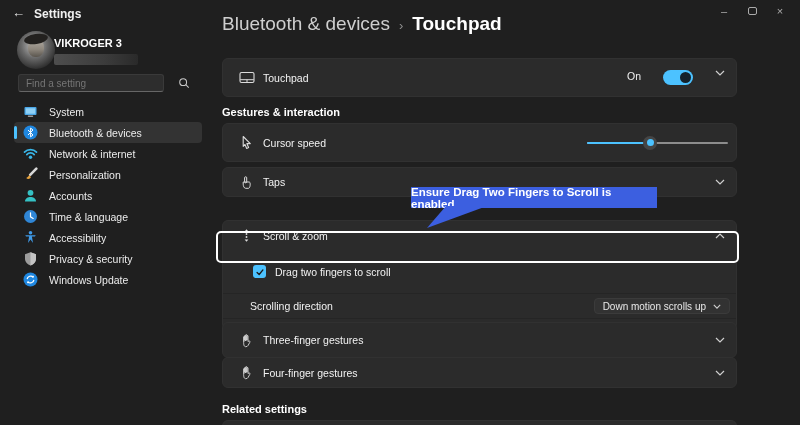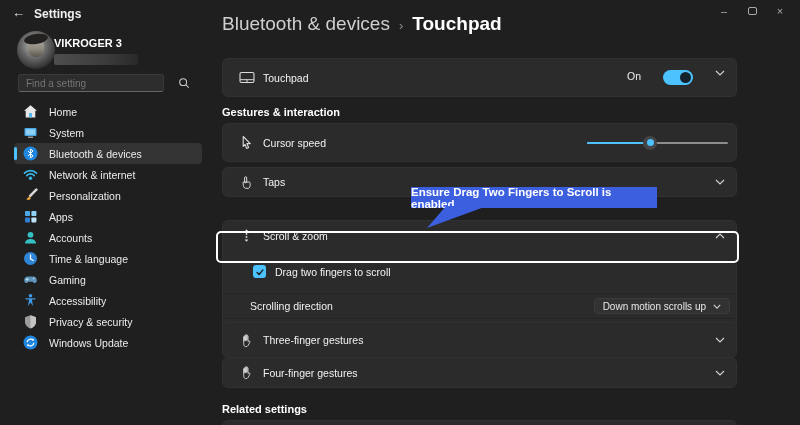--- a/index.html
+++ b/index.html
@@ -139,29 +139,20 @@
           <circle cx="6" cy="6" r="4" fill="none" stroke="#c8c8c8" stroke-width="1.2"></circle>
           <line x1="9" y1="9" x2="12.5" y2="12.5" stroke="#c8c8c8" stroke-width="1.2"></line>
         </svg>
     </span>
   </div>
 
   <div class="nav">
     <div class="nav-item">
       <span class="ico">
           <svg width="15" height="15" viewBox="0 0 15 15">
-            <path d="M7.5 1.2 L14 6.8 H12.3 V13.5 H2.7 V6.8 H1 Z" fill="#e8e8e8"></path>
-            <rect x="6" y="9" width="3" height="4.5" fill="#58b6f0"></rect>
-          </svg>
-        </span>
-      <span class="lbl">Home</span>
-    </div>
-    <div class="nav-item">
-      <span class="ico">
-          <svg width="15" height="15" viewBox="0 0 15 15">
             <rect x="1.5" y="3" width="12" height="8" rx="1" fill="#4aa7e8"></rect>
             <rect x="2.8" y="4.3" width="9.4" height="5.4" fill="#8fd0f5"></rect>
             <rect x="4.8" y="11.6" width="5.4" height="1.3" rx="0.6" fill="#9a9a9a"></rect>
           </svg>
         </span>
       <span class="lbl">System</span>
     </div>
     <div class="nav-item selected">
       <span class="ico">
           <svg width="15" height="15" viewBox="0 0 15 15">
@@ -186,56 +177,34 @@
           <svg width="15" height="15" viewBox="0 0 15 15">
             <path d="M13.3 1.7 L7.2 7.8" stroke="#d8d8d8" stroke-width="2.6" stroke-linecap="round"></path>
             <path d="M6.6 8.2 C5.4 8.8 5.2 10.2 3.2 10.9 C4.6 12.6 7 12.1 7.9 10.3 Z" fill="#e8a33d"></path>
           </svg>
         </span>
       <span class="lbl">Personalization</span>
     </div>
     <div class="nav-item">
       <span class="ico">
           <svg width="15" height="15" viewBox="0 0 15 15">
-            <rect x="2" y="2" width="5" height="5" rx="0.8" fill="#4aa7e8"></rect>
-            <rect x="8.4" y="2" width="5" height="5" rx="0.8" fill="#8fd0f5"></rect>
-            <rect x="2" y="8.4" width="5" height="5" rx="0.8" fill="#2f7fd0"></rect>
-            <rect x="8.4" y="8.4" width="5" height="5" rx="0.8" fill="#bfe2f8"></rect>
-          </svg>
-        </span>
-      <span class="lbl">Apps</span>
-    </div>
-    <div class="nav-item">
-      <span class="ico">
-          <svg width="15" height="15" viewBox="0 0 15 15">
             <circle cx="7.5" cy="4.8" r="2.9" fill="#35c1c4"></circle>
             <path d="M2 13.5 C2 10.4 5 9.1 7.5 9.1 C10 9.1 13 10.4 13 13.5 Z" fill="#35c1c4"></path>
           </svg>
         </span>
       <span class="lbl">Accounts</span>
     </div>
     <div class="nav-item">
       <span class="ico">
           <svg width="15" height="15" viewBox="0 0 15 15">
             <circle cx="7.5" cy="7.5" r="6.5" fill="#2f86d6"></circle>
             <path d="M7.5 3.8 V7.8 L10.2 9.4" stroke="#fff" stroke-width="1.2" fill="none" stroke-linecap="round"></path>
           </svg>
         </span>
       <span class="lbl">Time &amp; language</span>
-    </div>
-    <div class="nav-item">
-      <span class="ico">
-          <svg width="15" height="15" viewBox="0 0 15 15">
-            <path d="M4.6 4.5 H10.4 C12.5 4.5 13.8 6.3 13.8 8.2 C13.8 10.2 12.5 11.3 11.3 11 C10.5 10.8 10.1 9.9 9.5 9.7 H5.5 C4.9 9.9 4.5 10.8 3.7 11 C2.5 11.3 1.2 10.2 1.2 8.2 C1.2 6.3 2.5 4.5 4.6 4.5 Z" fill="#5e93ba"></path>
-            <circle cx="10.6" cy="6.6" r="0.8" fill="#bfe0f2"></circle>
-            <rect x="3.6" y="6" width="1.2" height="3" rx="0.5" fill="#bfe0f2"></rect>
-            <rect x="2.7" y="6.9" width="3" height="1.2" rx="0.5" fill="#bfe0f2"></rect>
-          </svg>
-        </span>
-      <span class="lbl">Gaming</span>
     </div>
     <div class="nav-item">
       <span class="ico">
           <svg width="15" height="15" viewBox="0 0 15 15">
             <circle cx="7.5" cy="2.7" r="1.8" fill="#3f9ae8"></circle>
             <path d="M2.3 5.2 H12.7 L12 6.6 H8.9 L10 13 L7.5 9.6 L5 13 L6.1 6.6 H3 Z" fill="#3f9ae8"></path>
           </svg>
         </span>
       <span class="lbl">Accessibility</span>
     </div>

